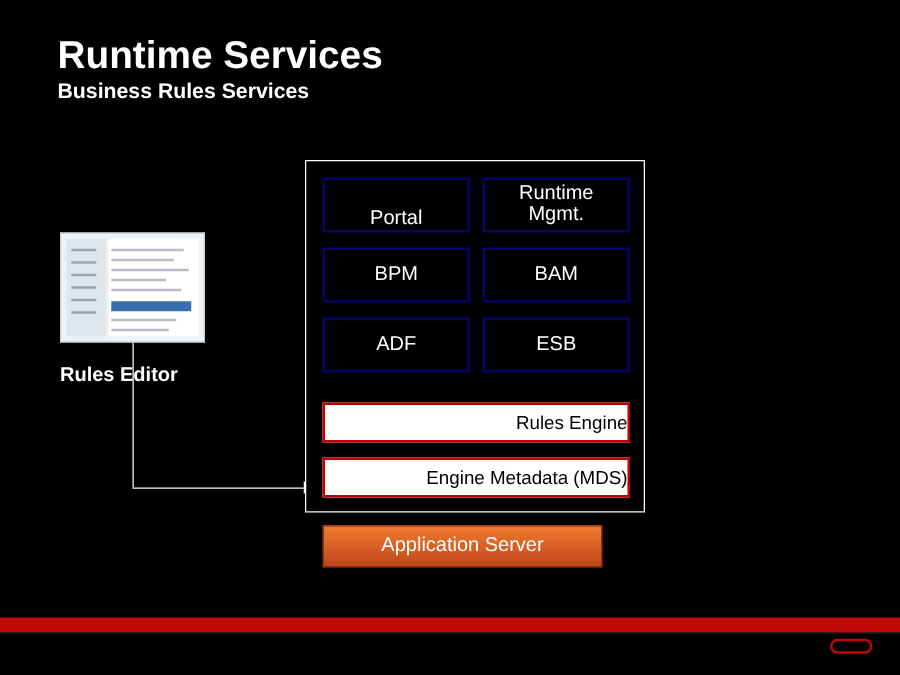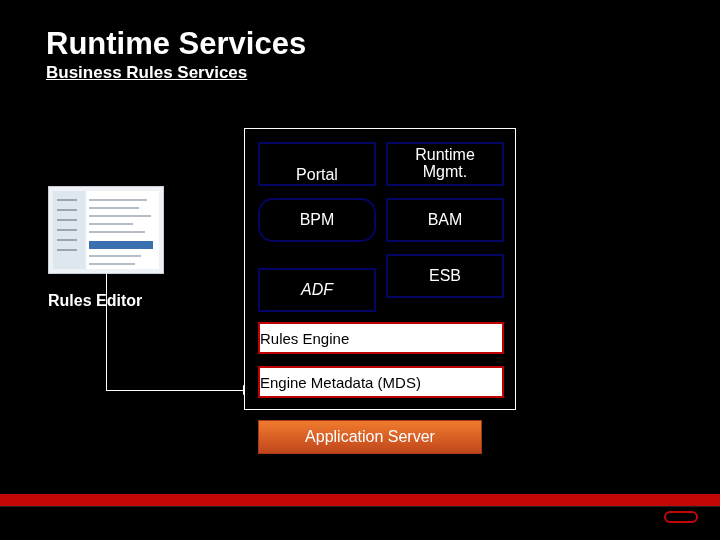--- a/index.html
+++ b/index.html
@@ -18,21 +18,20 @@
     top: 26px;
     font-size: 31px;
     font-weight: bold;
   }
   .subtitle {
     position: absolute;
     left: 46px;
     top: 63px;
     font-size: 17px;
     font-weight: bold;
-    text-decoration: underline;
   }
   .editor-thumb {
     position: absolute;
     left: 48px;
     top: 186px;
     width: 116px;
     height: 88px;
     background: #eef2f6;
     border: 1px solid #c9cfd4;
   }
@@ -107,33 +106,33 @@
     border: 2px solid #040466;
     display: flex;
     align-items: center;
     justify-content: center;
     font-size: 16px;
     color: #fff;
     text-align: center;
   }
   .c1 { left: 258px; top: 142px; align-items: flex-end; }
   .c2 { left: 386px; top: 142px; }
-  .c3 { left: 258px; top: 198px; border-radius: 15px; }
+  .c3 { left: 258px; top: 198px; }
   .c4 { left: 386px; top: 198px; justify-content: center; }
-  .c5 { left: 258px; top: 268px; font-style: italic; }
+  .c5 { left: 258px; top: 254px; }
   .c6 { left: 386px; top: 254px; }
   .grid-cell .two-line { line-height: 1.05; }
   .wide-box {
     position: absolute;
     left: 258px;
     width: 246px;
     height: 32px;
     display: flex;
     align-items: center;
-    justify-content: flex-start;
+    justify-content: flex-end;
     font-size: 15px;
     color: #000;
     background: #fff;
     border: 2px solid #c00000;
   }
   .wb1 { top: 322px; }
   .wb2 { top: 366px; }
   .appserver {
     position: absolute;
     left: 258px;

